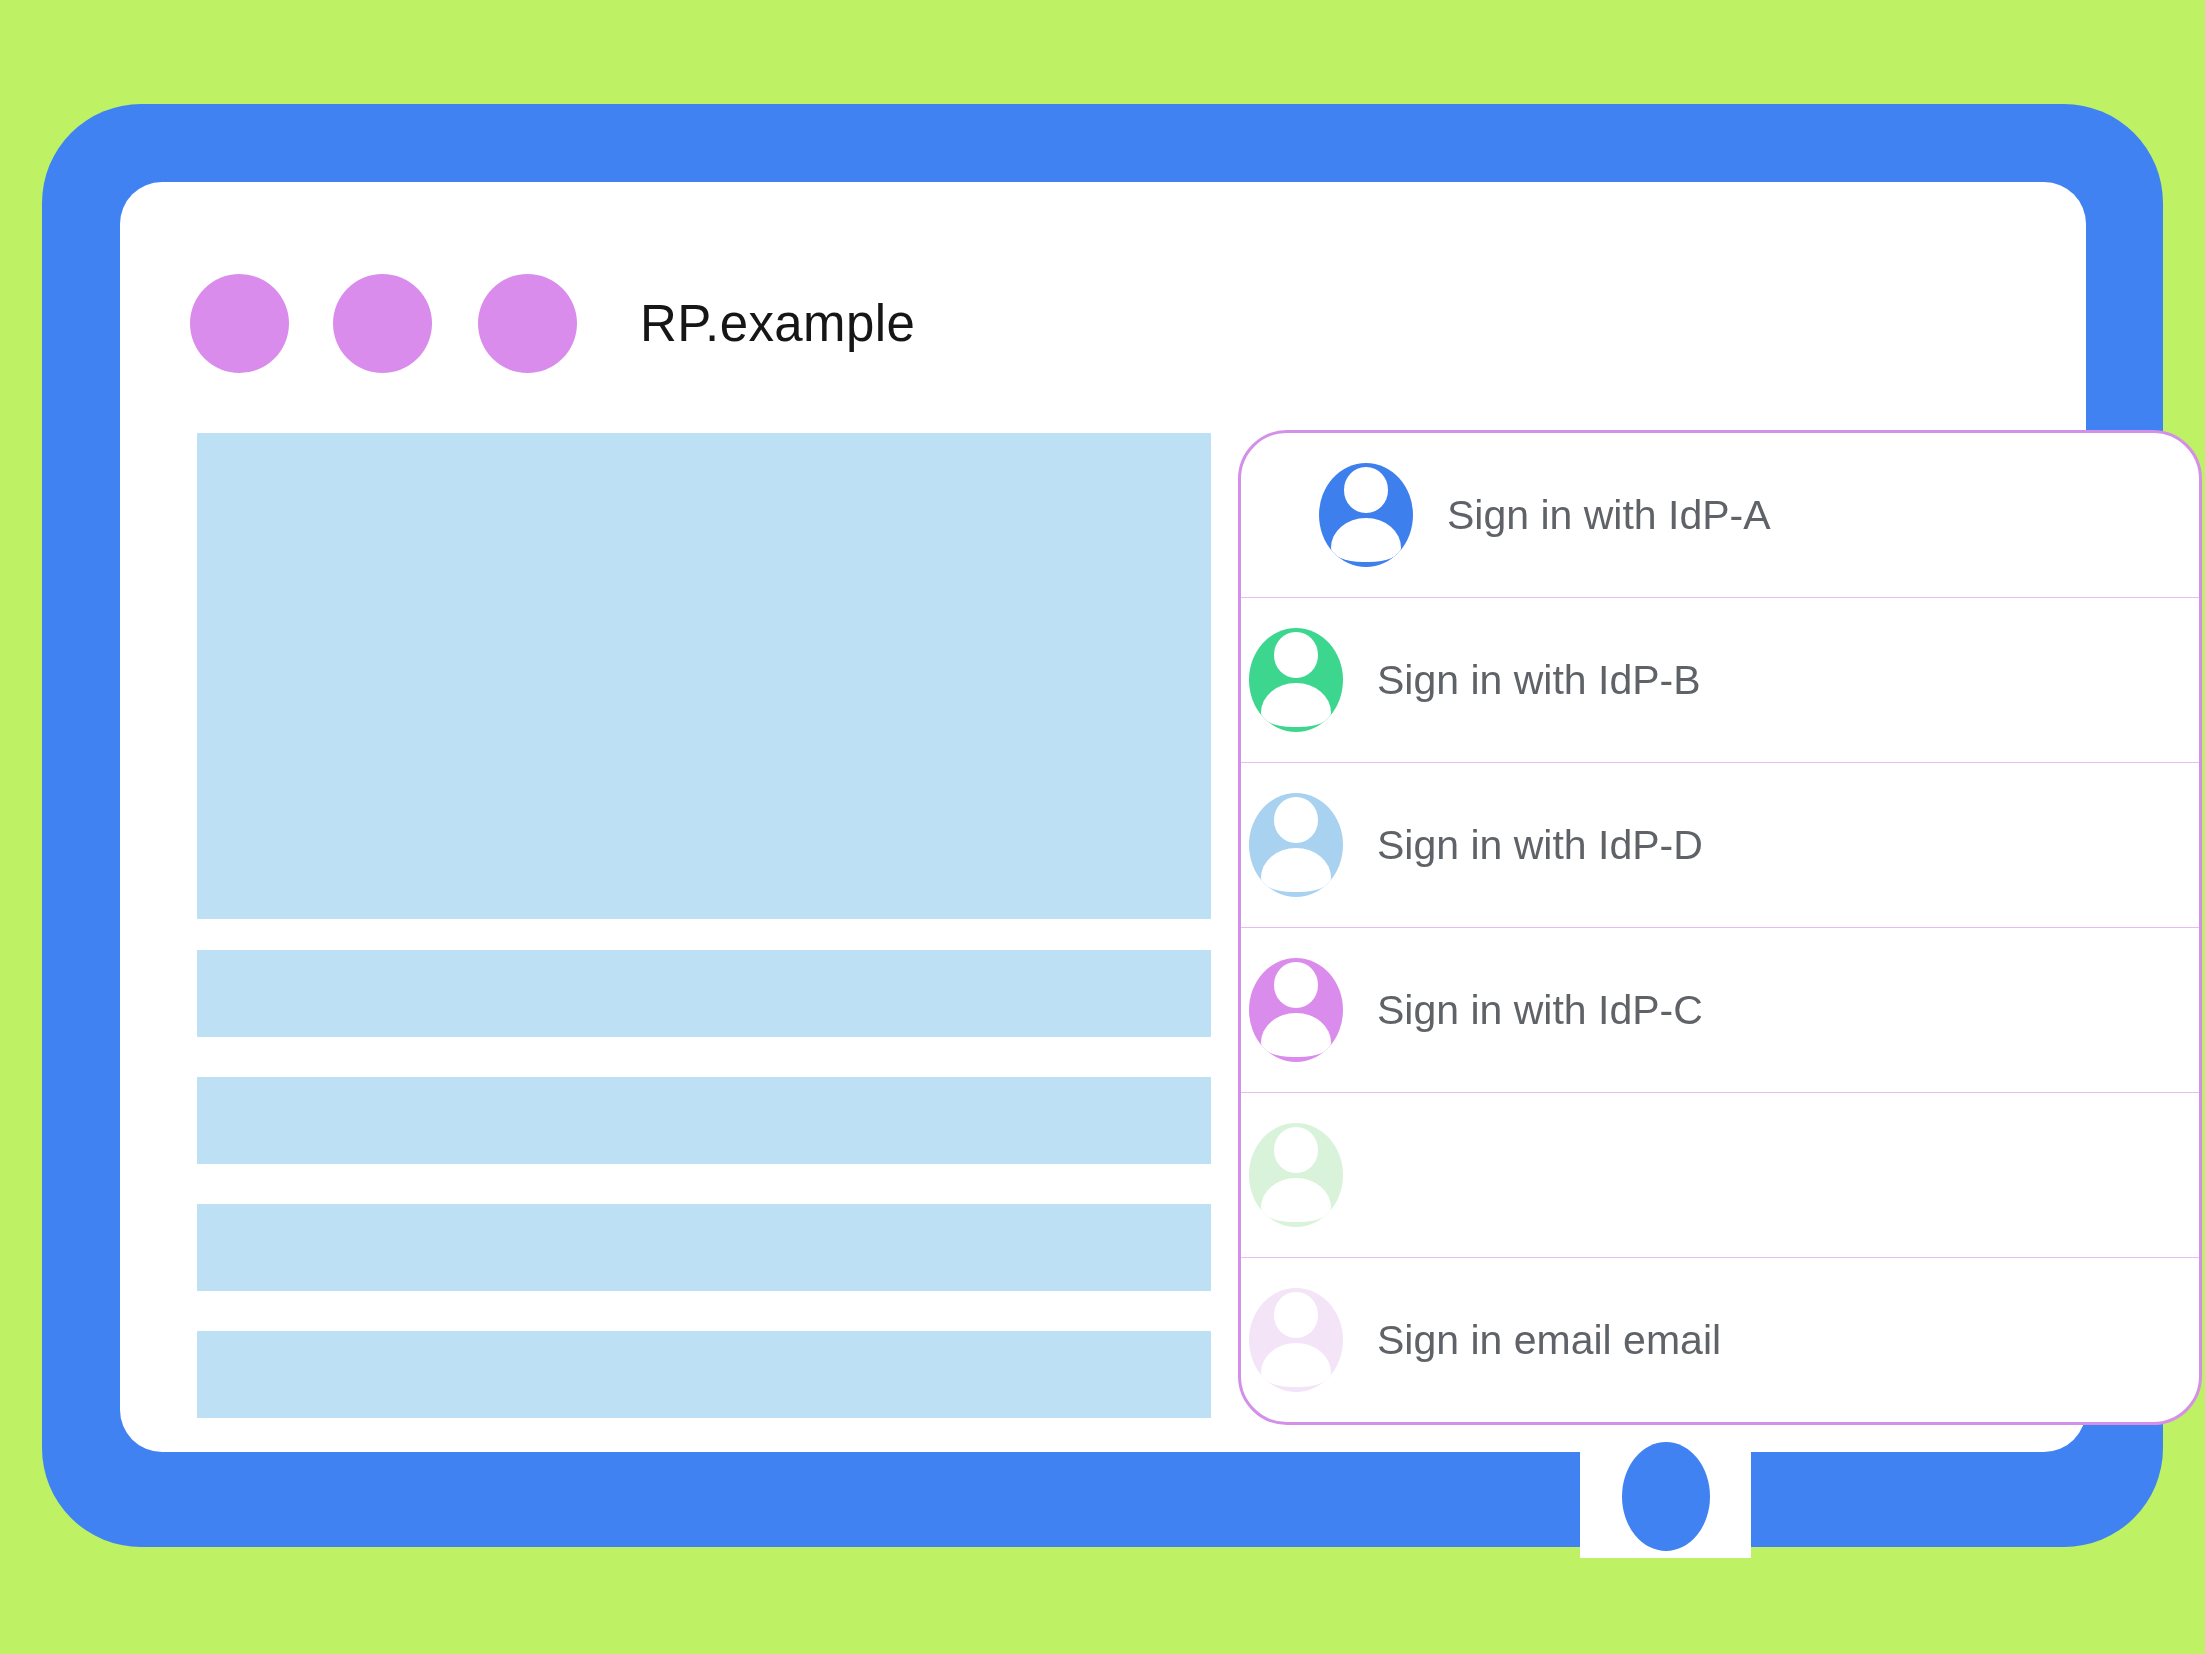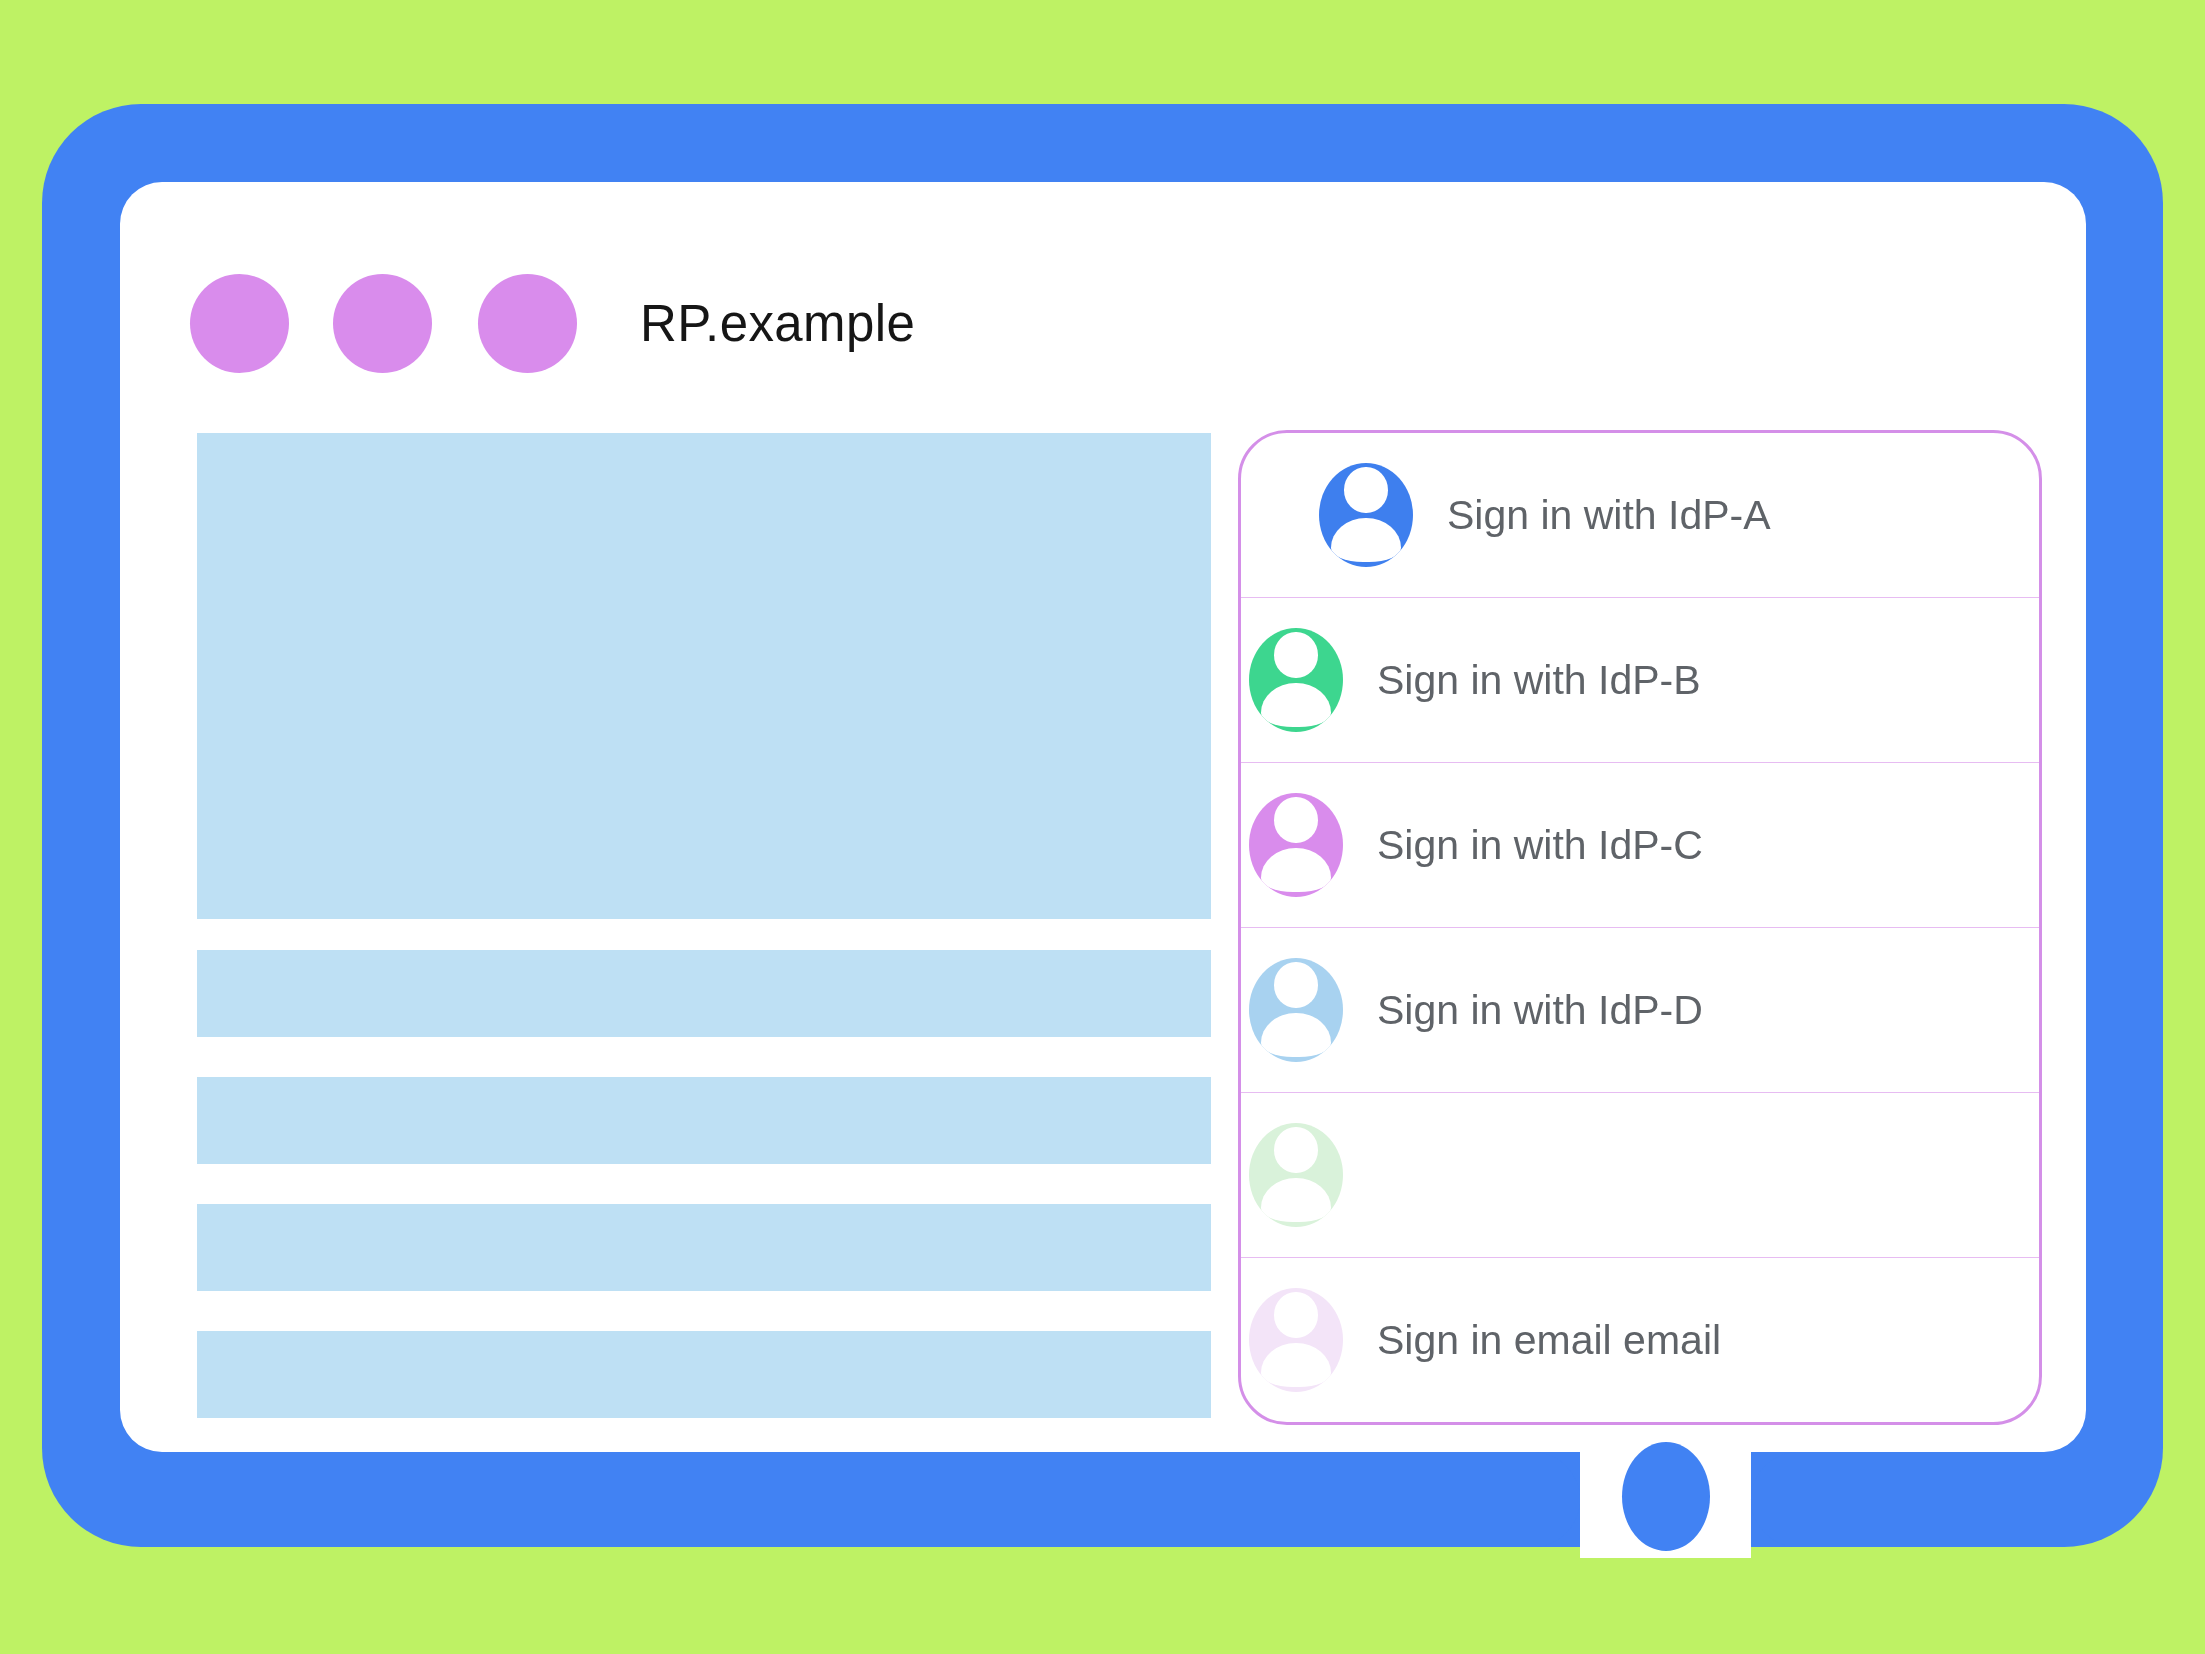--- a/index.html
+++ b/index.html
@@ -69,21 +69,21 @@
   .ph-hero { top: 433px; height: 486px; }
   .ph-bar  { height: 87px; }
   .ph-bar-1 { top: 950px; }
   .ph-bar-2 { top: 1077px; }
   .ph-bar-3 { top: 1204px; }
   .ph-bar-4 { top: 1331px; }
 
   
   .signin-panel {
     left: 1238px; top: 430px;
-    width: 804px; height: 995px;
+    width: 964px; height: 995px;
     box-sizing: border-box;
     background: #ffffff;
     border: 3.5px solid #d48fe8;
     border-radius: 49px;
     display: flex;
     flex-direction: column;
     overflow: hidden;
   }
   .signin-row {
     flex: 1 1 0;
@@ -155,27 +155,27 @@
       <div class="avatar" style="background: rgb(62, 127, 238);"></div>
       <div class="signin-label">Sign in with IdP-A</div>
     </div>
 
     <div class="signin-row">
       <div class="avatar" style="background: rgb(61, 214, 143);"></div>
       <div class="signin-label">Sign in with IdP-B</div>
     </div>
 
     <div class="signin-row">
-      <div class="avatar" style="background: rgb(217, 140, 236);"></div>
-      <div class="signin-label">Sign in with IdP-C</div>
+      <div class="avatar" style="background: rgb(168, 210, 240);"></div>
+      <div class="signin-label">Sign in with IdP-D</div>
     </div>
 
     <div class="signin-row">
-      <div class="avatar" style="background: rgb(168, 210, 240);"></div>
-      <div class="signin-label">Sign in with IdP-D</div>
+      <div class="avatar" style="background: rgb(217, 140, 236);"></div>
+      <div class="signin-label">Sign in with IdP-C</div>
     </div>
 
     <div class="signin-row">
       <div class="avatar" style="background: rgb(217, 242, 218);"></div>
     </div>
 
     <div class="signin-row">
       <div class="avatar" style="background: rgb(243, 228, 248);"></div>
       <div class="signin-label">Sign in email email</div>
     </div>

